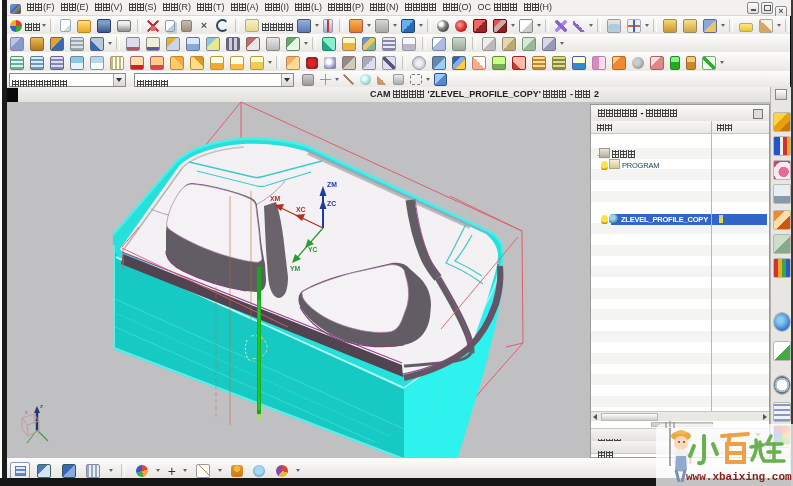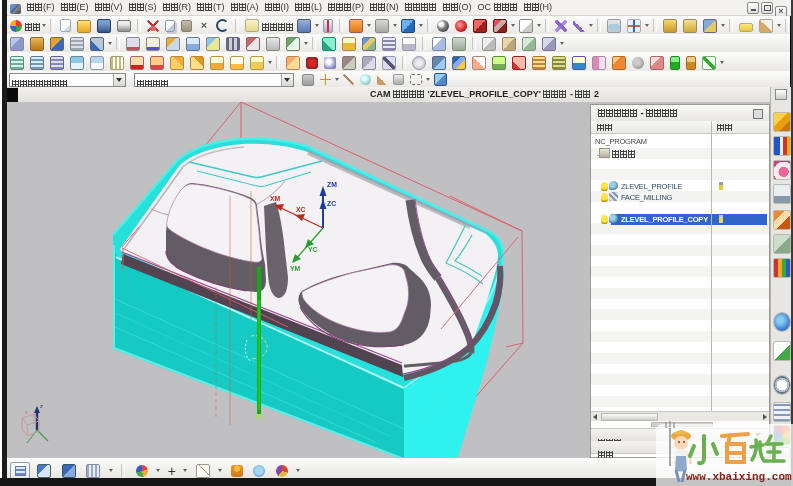--- a/index.html
+++ b/index.html
@@ -316,24 +316,22 @@
   <div class="stripe" style="top:58px;"></div>
   <div class="stripe" style="top:90px;"></div>
   <div class="stripe" style="top:112px;"></div>
   <div class="stripe" style="top:133px;"></div>
   <div class="stripe" style="top:155px;"></div>
   <div class="stripe" style="top:176px;"></div>
   <div class="stripe" style="top:198px;"></div>
   <div class="stripe" style="top:220px;"></div>
   <div class="stripe" style="top:241px;"></div>
   <div class="stripe" style="top:263px;"></div>
-  <div class="trow" style="top:4px;color:#444;"><span style="margin-left:4px;">NC_PROGRAM</span></div>
   <div class="trow" style="top:15px;color:#222;"><span style="margin-left:6px;color:#777;">-</span><span style="display:inline-block;width:9px;height:8px;background:linear-gradient(#e8e4da,#b8b0a0);border:1px solid #998;vertical-align:-1px;"></span> <span class="z"></span><span class="z"></span><span class="z"></span></div>
-  <div class="trow" style="top:48px;"><span style="margin-left:10px;"></span><span class="bulb"></span><span class="opicon o1"></span> <span>ZLEVEL_PROFILE</span><span class="tool t1"></span></div>
-  <div class="trow" style="top:59px;"><span style="margin-left:10px;"></span><span class="bulb"></span><span class="opicon o2"></span> <span>FACE_MILLING</span></div>
+  <div class="trow" style="top:26px;"><span style="margin-left:10px;"></span><span class="bulb"></span><span style="display:inline-block;width:9px;height:8px;background:linear-gradient(#f8f0d8,#d8c890);border:1px solid #aa8;vertical-align:-1px;"></span> <span style="color:#1c3e63;">PROGRAM</span></div>
   <div class="trow" style="top:81px;"><span style="margin-left:10px;"></span><span class="bulb"></span><span class="hlbar" style="left:20px;"></span><span class="opicon o1" style="position:relative;"></span> <span style="position:relative;color:#fff;font-weight:bold;">ZLEVEL_PROFILE_COPY</span><span class="tool t2"></span></div>
  </div>
  <div class="colline"></div>
  <div style="position:absolute;left:0;top:306px;width:100%;height:9px;background:#e9e8e4;border-top:1px solid #c9c8c2;">
    <span style="position:absolute;left:2px;top:2px;width:0;height:0;border-top:3px solid transparent;border-bottom:3px solid transparent;border-right:4px solid #555;"></span>
    <span style="position:absolute;left:10px;top:1px;width:55px;height:6px;background:linear-gradient(#fdfdfc,#cfcec8);border:1px solid #b9b8b1;"></span>
    <span style="position:absolute;right:2px;top:2px;width:0;height:0;border-top:3px solid transparent;border-bottom:3px solid transparent;border-left:4px solid #555;"></span>
  </div>
  <div style="position:absolute;left:60px;top:317px;width:60px;height:3px;background:#d2d1cc;border:1px solid #b9b8b1;"></div>
  <div style="position:absolute;left:0;top:323px;width:100%;height:12px;background:linear-gradient(#f5f4f2,#e3e2de);border-top:1px solid #c9c8c2;border-bottom:1px solid #c9c8c2;">

